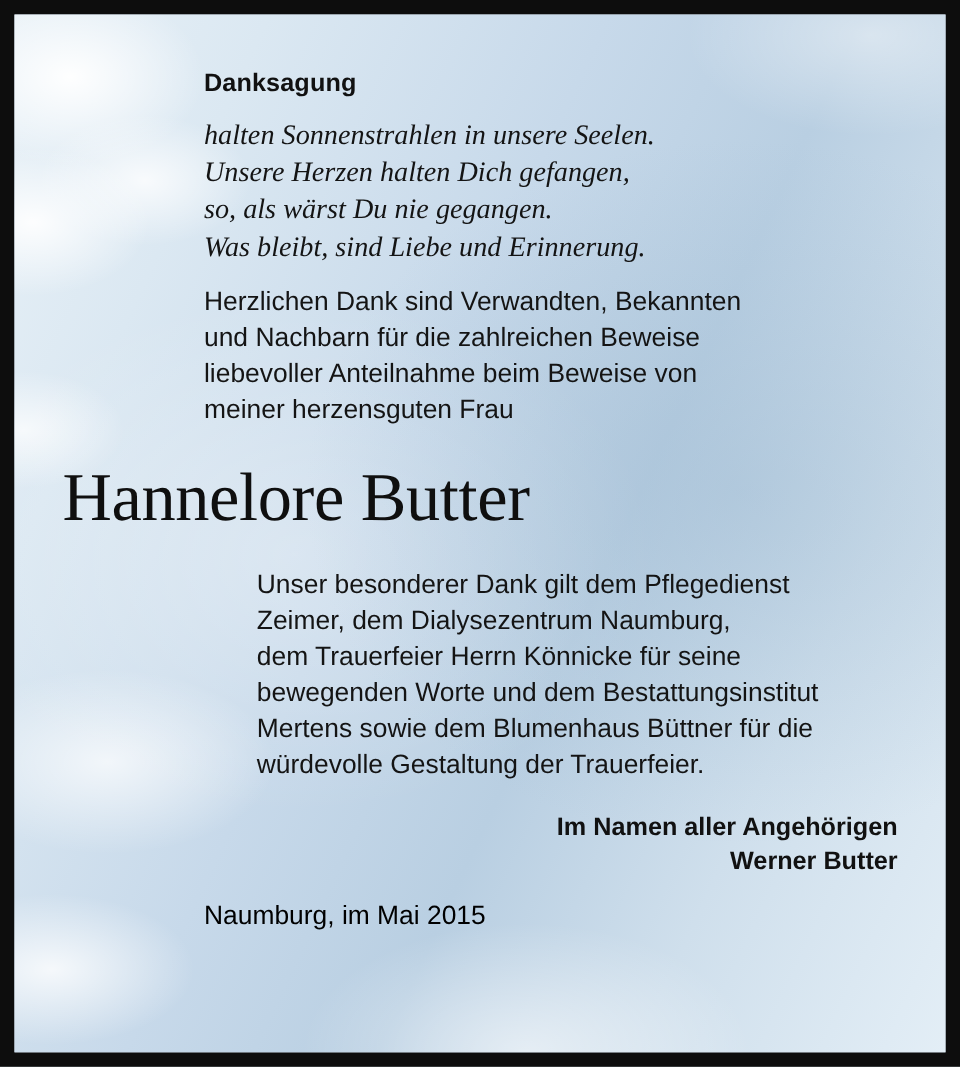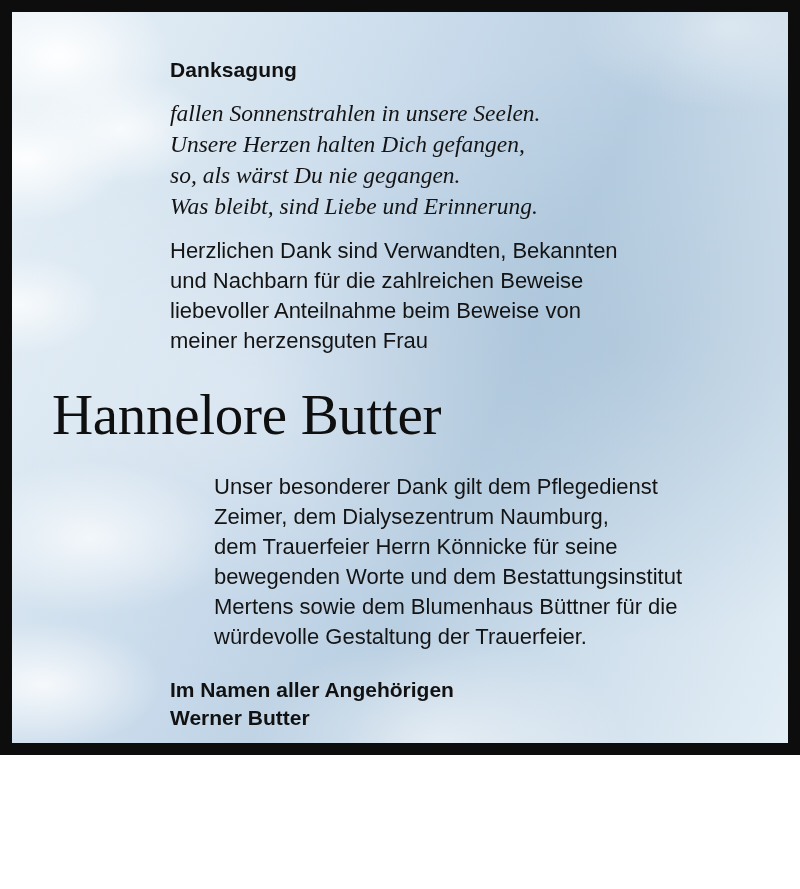--- a/index.html
+++ b/index.html
@@ -12,21 +12,21 @@
     height: 889px;
     overflow: hidden;
     font-family: "Liberation Sans", sans-serif;
   }
 
   
   .notice-frame {
     position: relative;
     box-sizing: border-box;
     width: 800px;
-    height: 755px;
+    height: 889px;
     border: 12px solid #0d0d0d;
     background: #cfdce8;
     overflow: hidden;
   }
 
   
   .sky-bg {
     position: absolute;
     inset: 0;
     background:
@@ -103,21 +103,21 @@
   .para-detail { margin-bottom: 24px; margin-left: 44px; }
 
   .signoff {
     font-family: "Liberation Sans", sans-serif;
     font-weight: bold;
     font-size: 21px;
     line-height: 28px;
     margin: 0 0 16px 0;
     color: #111111;
   }
-  .signoff .line { display: block; white-space: nowrap; }
+  .signoff .line { display: block; white-space: nowrap; text-align: right; }
 
   .place-date {
     font-family: "Liberation Sans", sans-serif;
     font-size: 22px;
     line-height: 30px;
     margin: 0;
     color: #000000;
     white-space: nowrap;
   }
 </style>
@@ -126,21 +126,21 @@
 
 <div class="notice-frame">
   <div class="sky-bg"></div>
   <div class="sky-shade"></div>
 
   <div class="content">
 
     <div class="heading">Danksagung</div>
 
     <div class="poem">
-      <span class="line">fallen Sonnenstrahlen in unsere Seelen.</span>
+      <span class="line">halten Sonnenstrahlen in unsere Seelen.</span>
       <span class="line">Unsere Herzen halten Dich gefangen,</span>
       <span class="line">so, als wärst Du nie gegangen.</span>
       <span class="line">Was bleibt, sind Liebe und Erinnerung.</span>
     </div>
 
     <div class="para para-thanks">
       <span class="line">Herzlichen Dank sind Verwandten, Bekannten</span>
       <span class="line">und Nachbarn für die zahlreichen Beweise</span>
       <span class="line">liebevoller Anteilnahme beim Beweise von</span>
       <span class="line">meiner herzensguten Frau</span>

